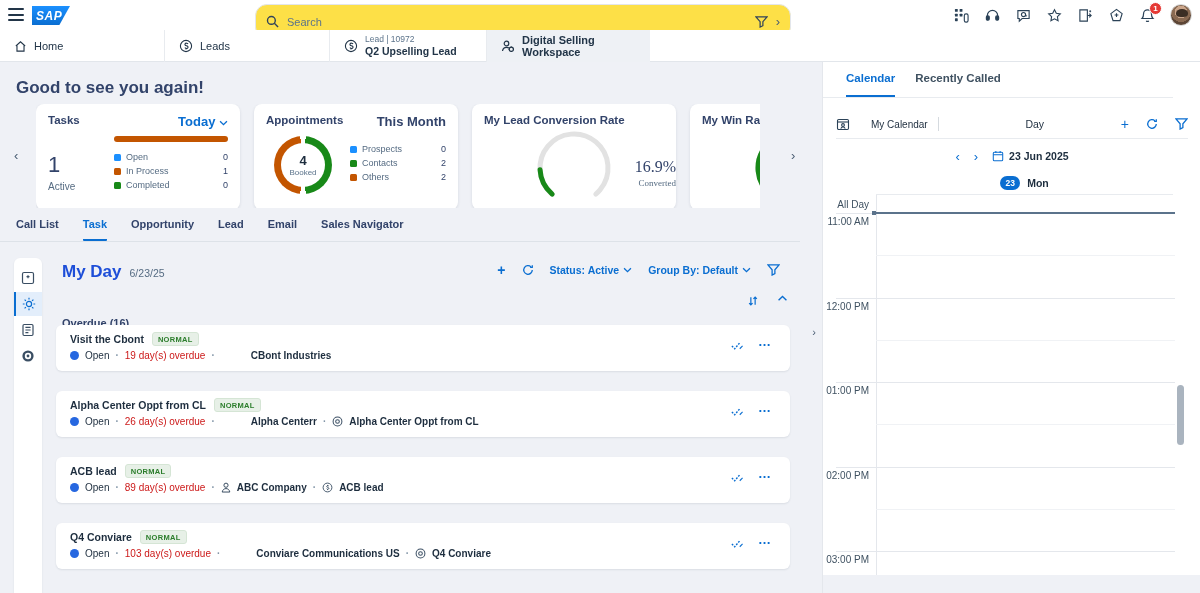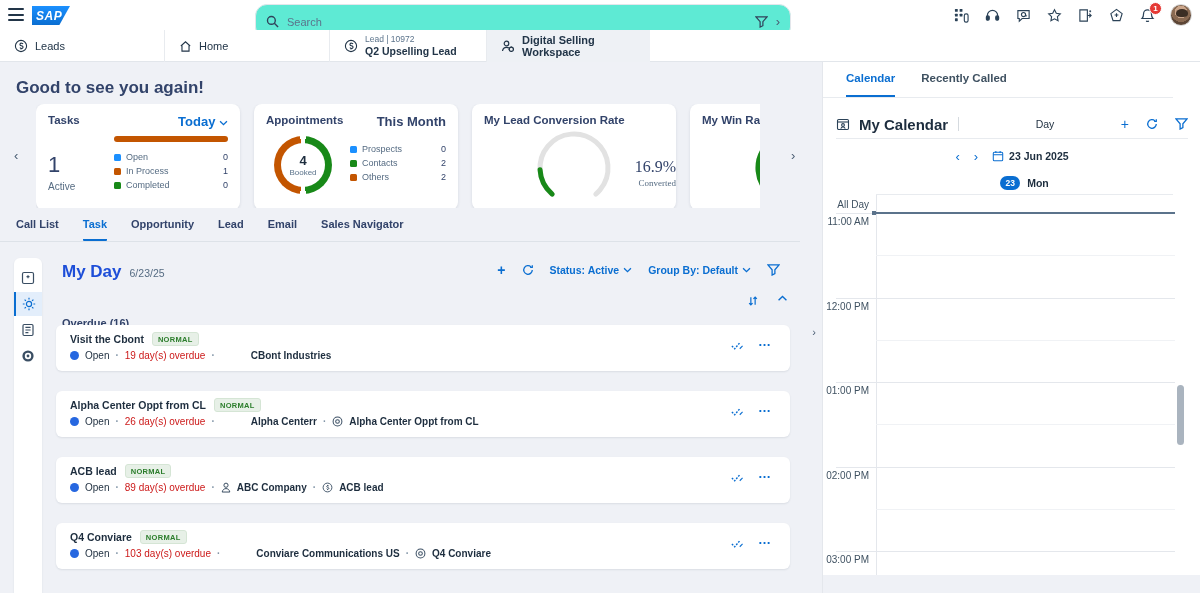--- a/index.html
+++ b/index.html
@@ -6,21 +6,21 @@
   html,body { width:1200px; height:593px; overflow:hidden; }
   body { font-family:"Liberation Sans", "DejaVu Sans", sans-serif; color:#1d2d3e; background:#fff; font-size:11px; }
   .abs { position:absolute; }
   .app { position:relative; width:1200px; height:593px; overflow:hidden; }
 
   
   .shell { position:absolute; left:0; top:0; width:1200px; height:30px; background:#fff; }
   .burger { left:8px; top:8px; width:16px; height:13px; display:flex; flex-direction:column; justify-content:space-between; cursor:pointer; }
   .burger i { height:2px; background:#223548; border-radius:1px; }
   .saplogo { left:32px; top:6px; width:38px; height:19px; background:linear-gradient(180deg,#1b90ff,#0a6ed1); clip-path:polygon(0 0,100% 0,72% 100%,0 100%); color:#fff; font-weight:bold; font-style:italic; font-size:12px; display:flex; align-items:center; padding-left:4px; letter-spacing:.5px; }
-  .search { left:255px; top:4px; width:536px; height:35px; background:#5eead4; border:1px solid #e3e6eb; border-radius:12px; display:flex; align-items:center; padding:0 10px; gap:8px; }
+  .search { left:255px; top:4px; width:536px; height:35px; background:#fde047; border:1px solid #e3e6eb; border-radius:12px; display:flex; align-items:center; padding:0 10px; gap:8px; }
   .search input { flex:1; border:none; background:transparent; outline:none; font-size:11px; color:#1d2d3e; font-family:inherit; }
   .search input::placeholder { color:#5b738b; }
   .shicons { right:8px; top:0; height:30px; display:flex; align-items:center; gap:15px; position:absolute; }
   .shic { position:relative; width:16px; height:16px; display:flex; align-items:center; justify-content:center; color:#2b4257; cursor:pointer; }
   .badge { position:absolute; top:-5px; right:-7px; min-width:13px; height:13px; background:#e53935; color:#fff; border-radius:7px; font-size:8px; font-weight:bold; display:flex; align-items:center; justify-content:center; padding:0 3px; border:1px solid #fff; }
   .avatar { width:22px; height:22px; border-radius:50%; background:radial-gradient(circle at 50% 35%, #caa58a 0 38%, #8a6a52 39% 60%, #5d4636 61% 100%); border:1px solid #d9d9d9; overflow:hidden; position:relative; cursor:pointer; }
   .avatar:after{ content:""; position:absolute; left:5px; top:4px; width:12px; height:8px; border-radius:50% 50% 40% 40%; background:#3c2e24; }
 
   
   .navrow { position:absolute; left:0; top:30px; width:1200px; height:32px; background:#fff; border-bottom:1px solid #e2e6eb; display:flex; }
@@ -89,25 +89,25 @@
   .odu { color:#cc1919; }
   .sep:after { content:"·"; color:#8396a8; font-weight:bold; }
   .bold { font-weight:bold; }
   .tic { position:absolute; top:14px; display:flex; align-items:center; color:#0a6ed1; cursor:pointer; }
   .dots3:after { content:"\2026"; font-weight:bold; letter-spacing:1px; color:#0a6ed1; font-size:13px; }
 
   .expander { position:absolute; left:806px; top:258px; width:16px; height:24px; display:flex; align-items:center; justify-content:center; color:#4a5d73; cursor:pointer; }
 
   
   .rpanel { position:absolute; left:822px; top:0; width:378px; height:531px; background:#fff; border-left:1px solid #e4e7ec; }
-  .rtabs { position:absolute; left:0; top:10px; width:350px; height:26px; display:flex; gap:26px; padding-left:23px; border-bottom:1px solid #e8ebef; }
+  .rtabs { position:absolute; left:0; top:10px; width:350px; height:26px; display:flex; gap:20px; padding-left:23px; border-bottom:1px solid #e8ebef; }
   .rtab { font-size:11.5px; font-weight:bold; color:#3f5161; padding-bottom:8px; cursor:pointer; }
   .rtab.on { color:#0a6ed1; border-bottom:2.5px solid #0a6ed1; }
   .ctoolbar { position:absolute; left:13px; top:48px; width:352px; height:29px; display:flex; align-items:center; border-bottom:1px solid #e8ebef; }
-  .ctoolbar .t { font-size:15px; font-weight:bold; color:#1d2d3e; margin-left:9px; }
+  .ctoolbar .t { font-size:10px; font-weight:normal; color:#1d2d3e; margin-left:21px; }
   .vdiv { width:1px; height:14px; background:#d5dadf; margin:0 10px; }
   .cview { flex:1; text-align:center; font-size:10.5px; color:#1d2d3e; }
   .ctbicons { display:flex; gap:17px; color:#0a6ed1; align-items:center; }
   .daterow { position:absolute; left:0; top:84px; width:378px; height:20px; display:flex; align-items:center; justify-content:center; gap:14px; }
   .daterow .dt { font-size:10.5px; font-weight:bold; color:#1d2d3e; display:flex; gap:5px; align-items:center; }
   .dayhead { position:absolute; left:53px; top:110px; width:297px; height:23px; display:flex; align-items:center; justify-content:center; gap:7px; border-bottom:1px solid #e8ebef; }
   .daypill { min-width:20px; height:14px; border-radius:8px; background:#0a6ed1; color:#fff; font-size:8.5px; font-weight:bold; display:flex; align-items:center; justify-content:center; padding:0 4px; }
   .dayname { font-size:10.5px; font-weight:bold; color:#1d2d3e; }
   .grid { position:absolute; left:0; top:133px; width:352px; height:380px; overflow:hidden; }
   .gutterline { position:absolute; left:53px; top:0; width:1px; height:380px; background:#e4e7ec; }
@@ -200,35 +200,35 @@
           </svg>
         <span class="badge">1</span>
       </span>
       <span class="avatar"></span>
     </div>
   </div>
 
   <div class="navrow">
     <div class="navtab w165">
       <span class="icn">
+        <svg width="13" height="13" viewBox="0 0 14 14" fill="none" stroke="#223548" stroke-width="1.2">
+            <path d="M2 6.5L7 2l5 4.5"></path>
+            <path d="M3.2 6v6h7.6V6"></path>
+          </svg>
+      </span>
+      <span class="lbl">Home</span>
+    </div>
+    <div class="navtab w165">
+      <span class="icn">
         <svg width="14" height="14" viewBox="0 0 14 14" fill="none" stroke="#223548" stroke-width="1.1">
             <circle cx="7" cy="7" r="5.6"></circle>
             <path d="M9 5.1c-.4-.8-1.3-1-2-.8-.9.2-1.4 1.2-.8 1.9.5.6 1.9.6 2.5 1.2.7.7.2 1.8-.7 2-.8.2-1.7-.1-2-.9M7 3.4v1M7 9.6v1"></path>
           </svg>
       </span>
       <span class="lbl">Leads</span>
-    </div>
-    <div class="navtab w165">
-      <span class="icn">
-        <svg width="13" height="13" viewBox="0 0 14 14" fill="none" stroke="#223548" stroke-width="1.2">
-            <path d="M2 6.5L7 2l5 4.5"></path>
-            <path d="M3.2 6v6h7.6V6"></path>
-          </svg>
-      </span>
-      <span class="lbl">Home</span>
     </div>
     <div class="navtab two">
       <span class="icn">
         <svg width="14" height="14" viewBox="0 0 14 14" fill="none" stroke="#223548" stroke-width="1.1">
             <circle cx="7" cy="7" r="5.6"></circle>
             <path d="M9 5.1c-.4-.8-1.3-1-2-.8-.9.2-1.4 1.2-.8 1.9.5.6 1.9.6 2.5 1.2.7.7.2 1.8-.7 2-.8.2-1.7-.1-2-.9M7 3.4v1M7 9.6v1"></path>
           </svg>
       </span>
       <span class="txt">
         <span class="sup">Lead | 10972</span>

